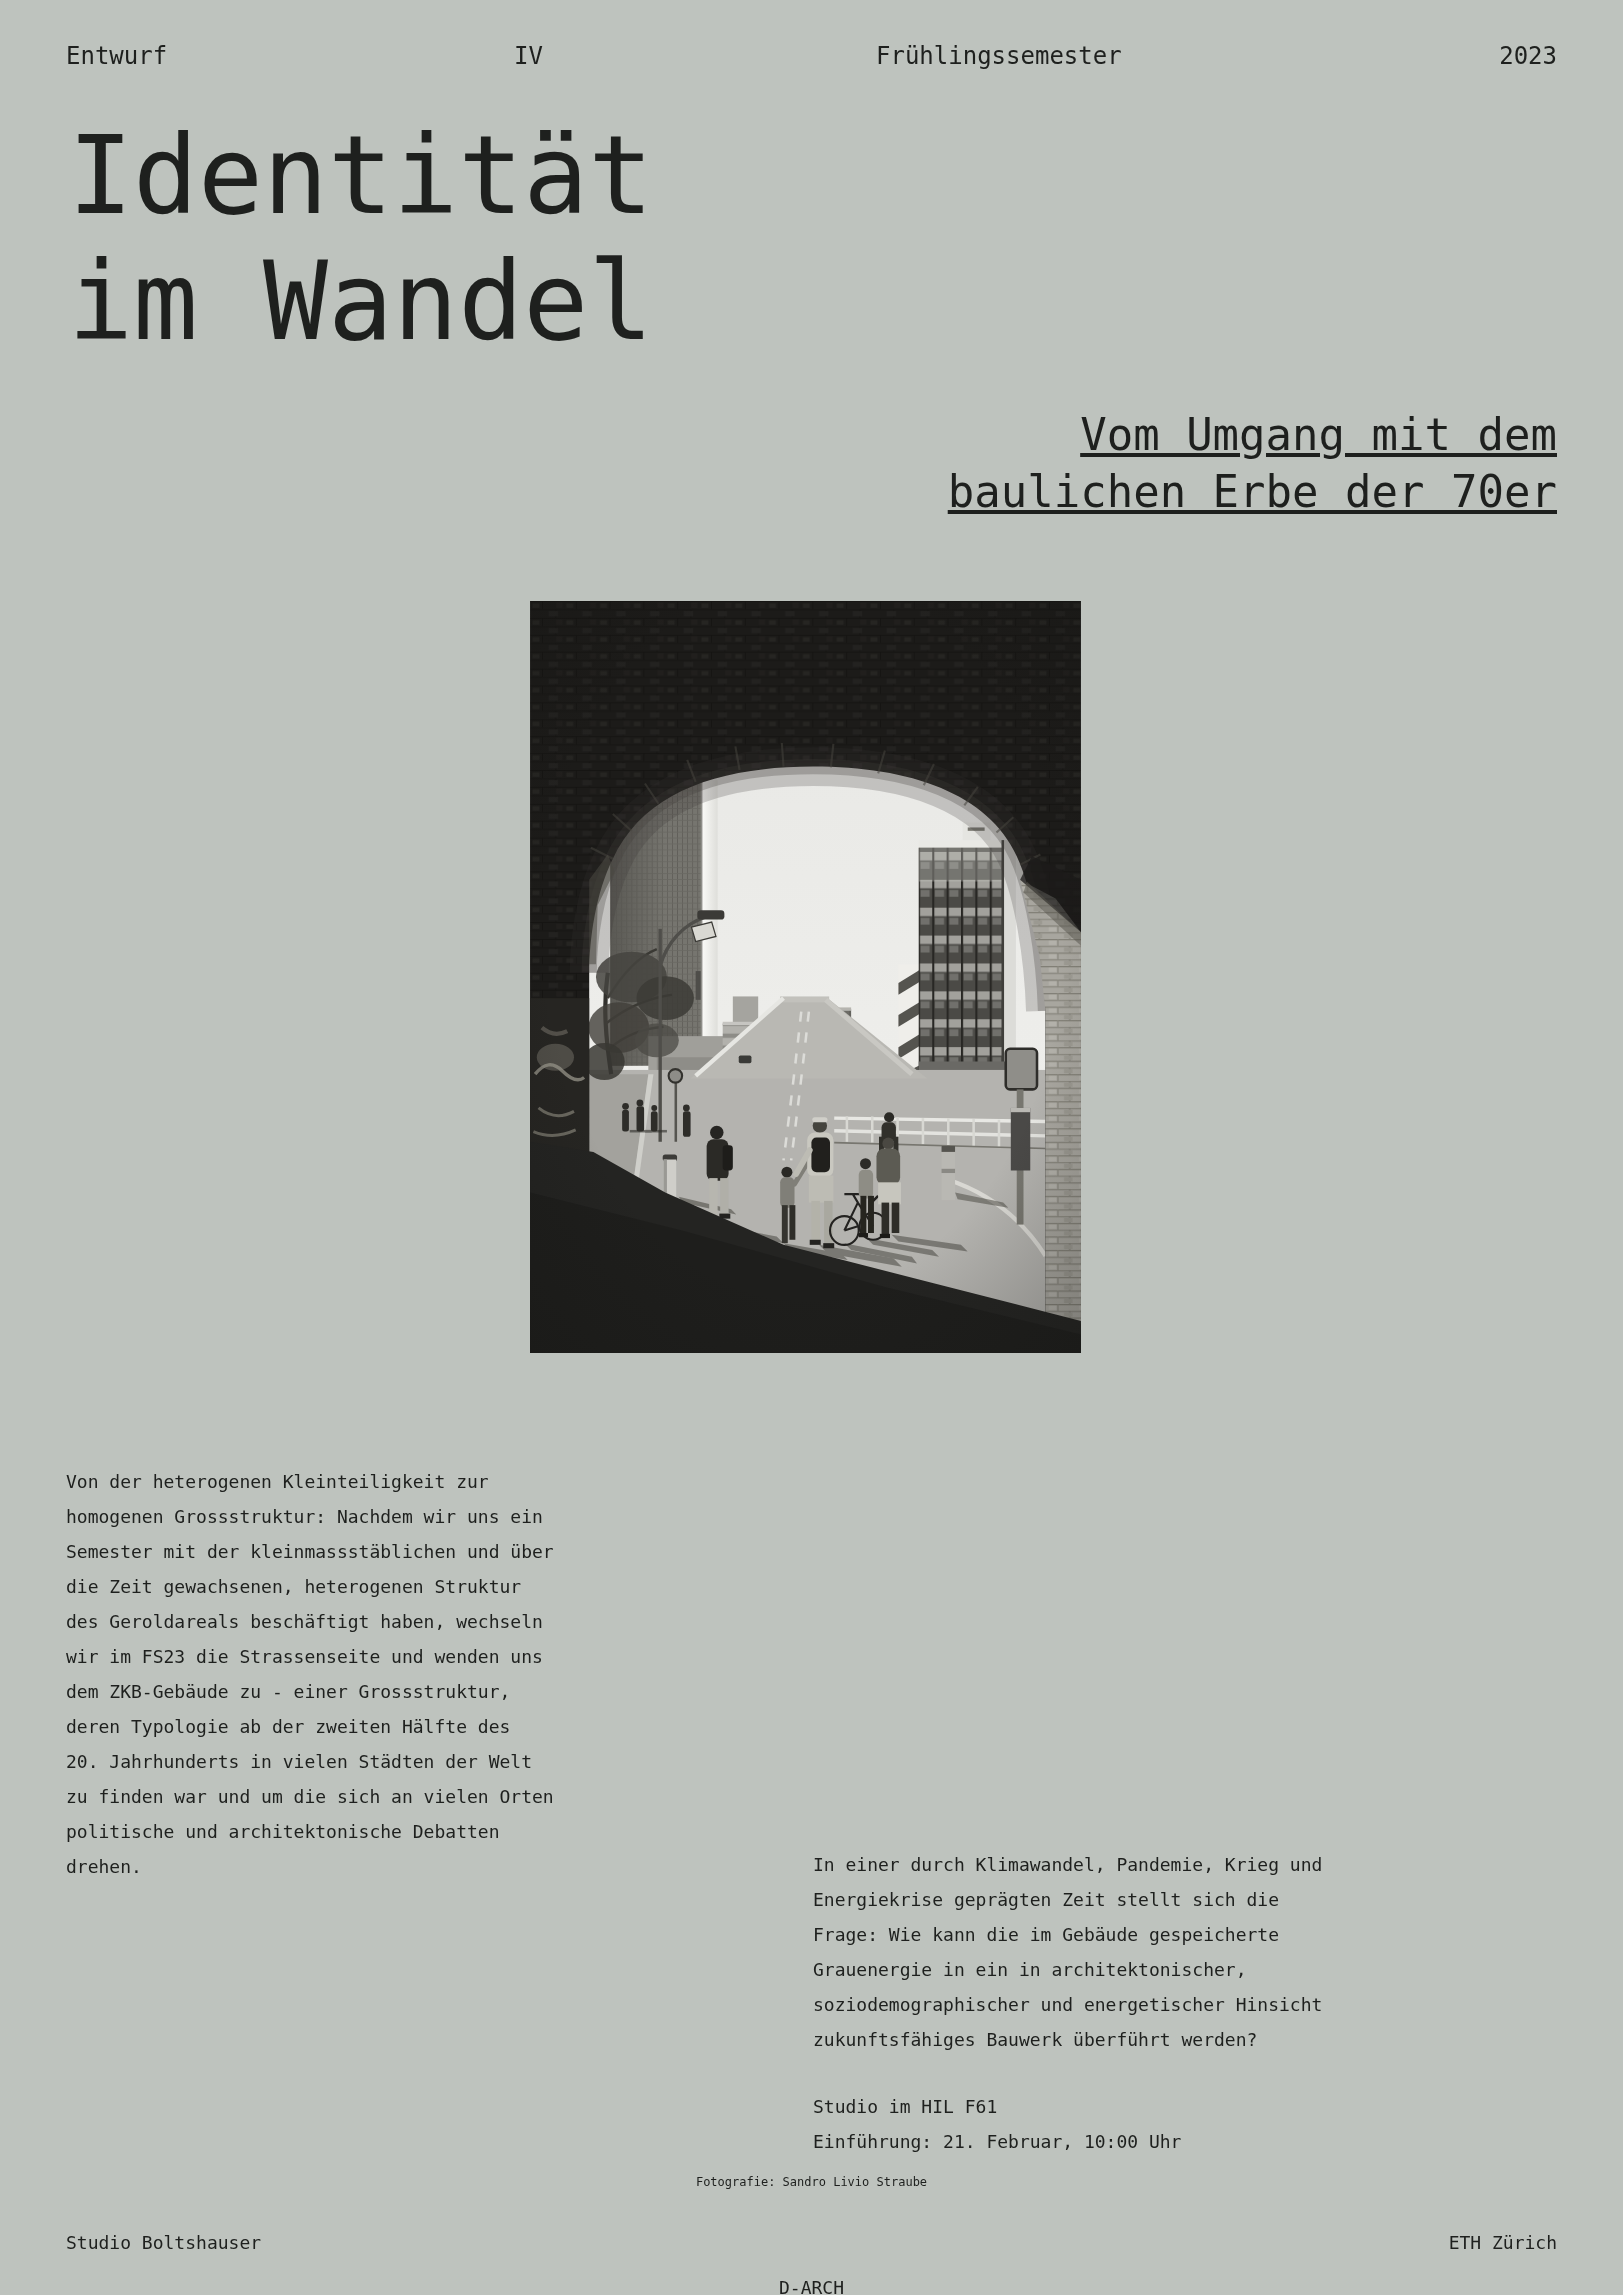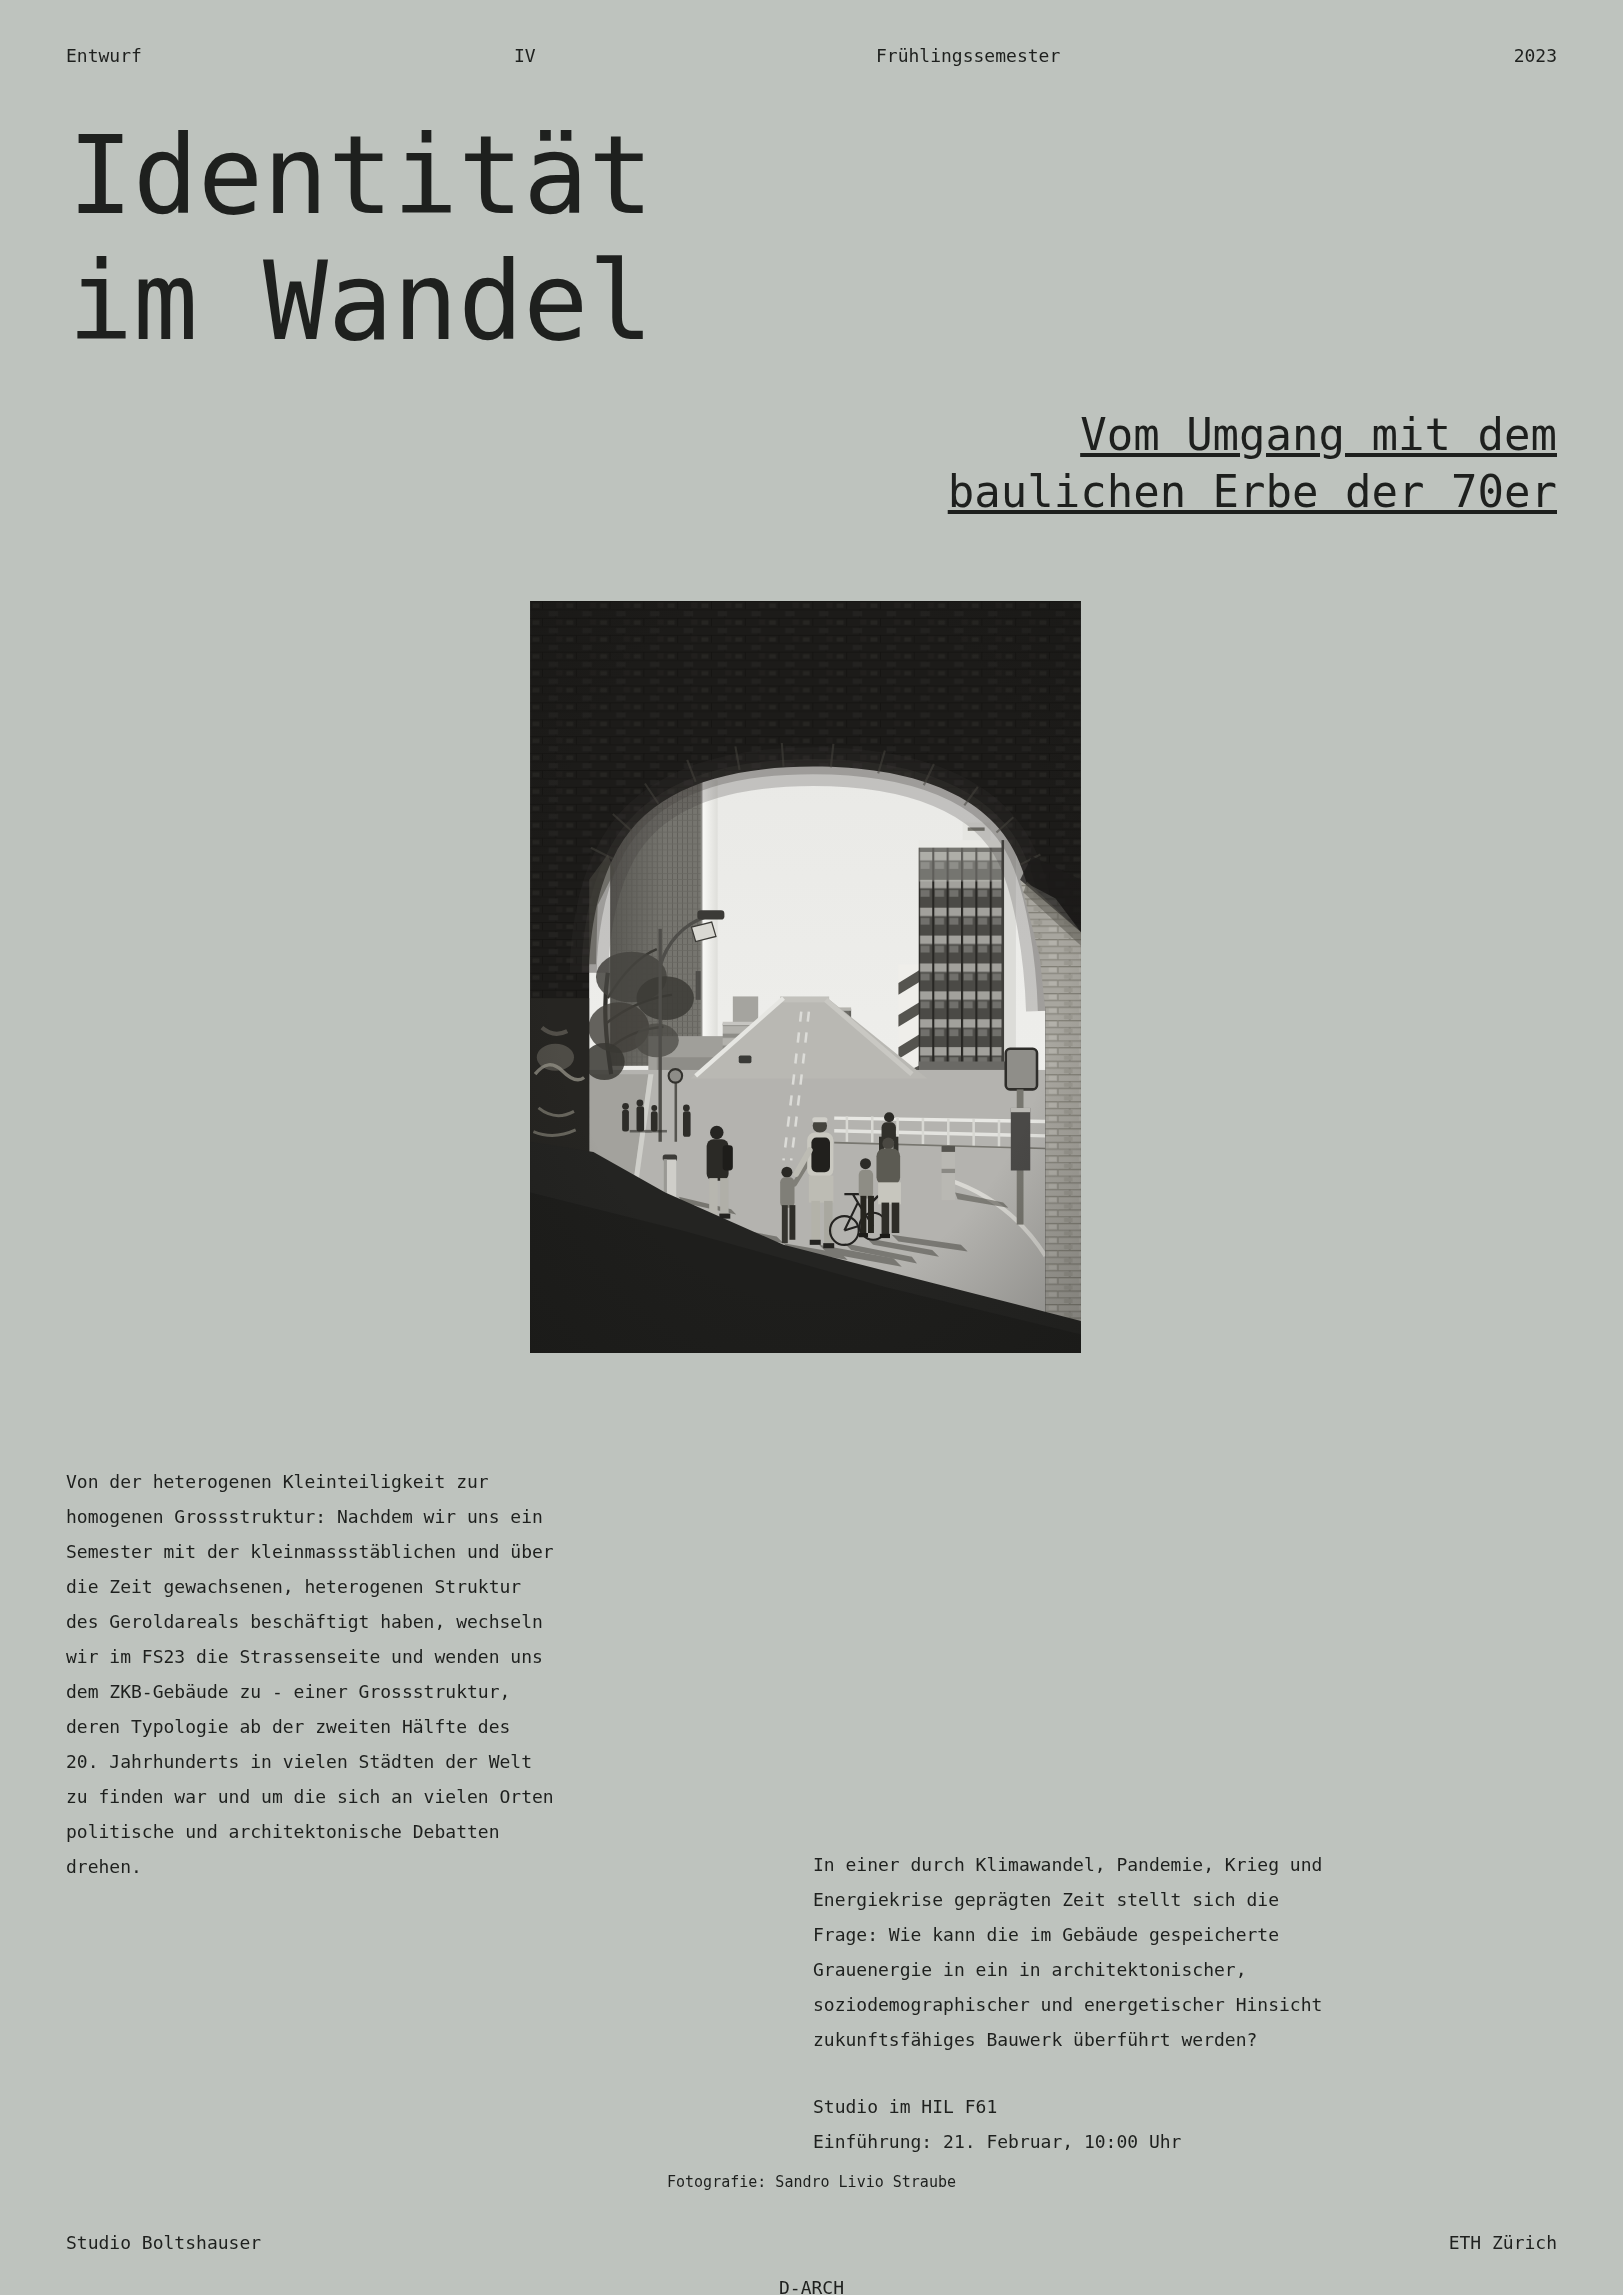--- a/index.html
+++ b/index.html
@@ -3,25 +3,25 @@
 <meta charset="utf-8">
 <style>
   html,body{margin:0;padding:0;}
   body{
     width:1623px;height:2295px;position:relative;overflow:hidden;
     background:#bec3be;
     font-family:"DejaVu Sans Mono","Liberation Mono",monospace;
     color:#1e201e;
   }
   .abs{position:absolute;}
-  .meta{font-size:18px;line-height:26px;white-space:pre;}
+  .meta{font-size:24px;line-height:26px;white-space:pre;}
   .title{font-size:108px;line-height:126px;white-space:pre-line;letter-spacing:0;text-align:right;}
   .subtitle{font-size:44px;line-height:57px;white-space:pre-line;text-align:right;text-decoration:underline;}
   .body-text{font-size:18px;line-height:35px;white-space:pre-line;}
-  .credit{font-size:15px;line-height:15px;text-align:center;}
+  .credit{font-size:12px;line-height:15px;text-align:center;}
   .footer-text{font-size:18px;line-height:27px;white-space:pre;}
   figure{margin:0;}
   .photo{left:530px;top:601px;width:551px;height:752px;}
   .photo svg{display:block;width:551px;height:752px;}
 </style>
 </head>
 <body>
 
 <header>
   <span class="abs meta" style="left:66px;top:43px;">Entwurf</span>

